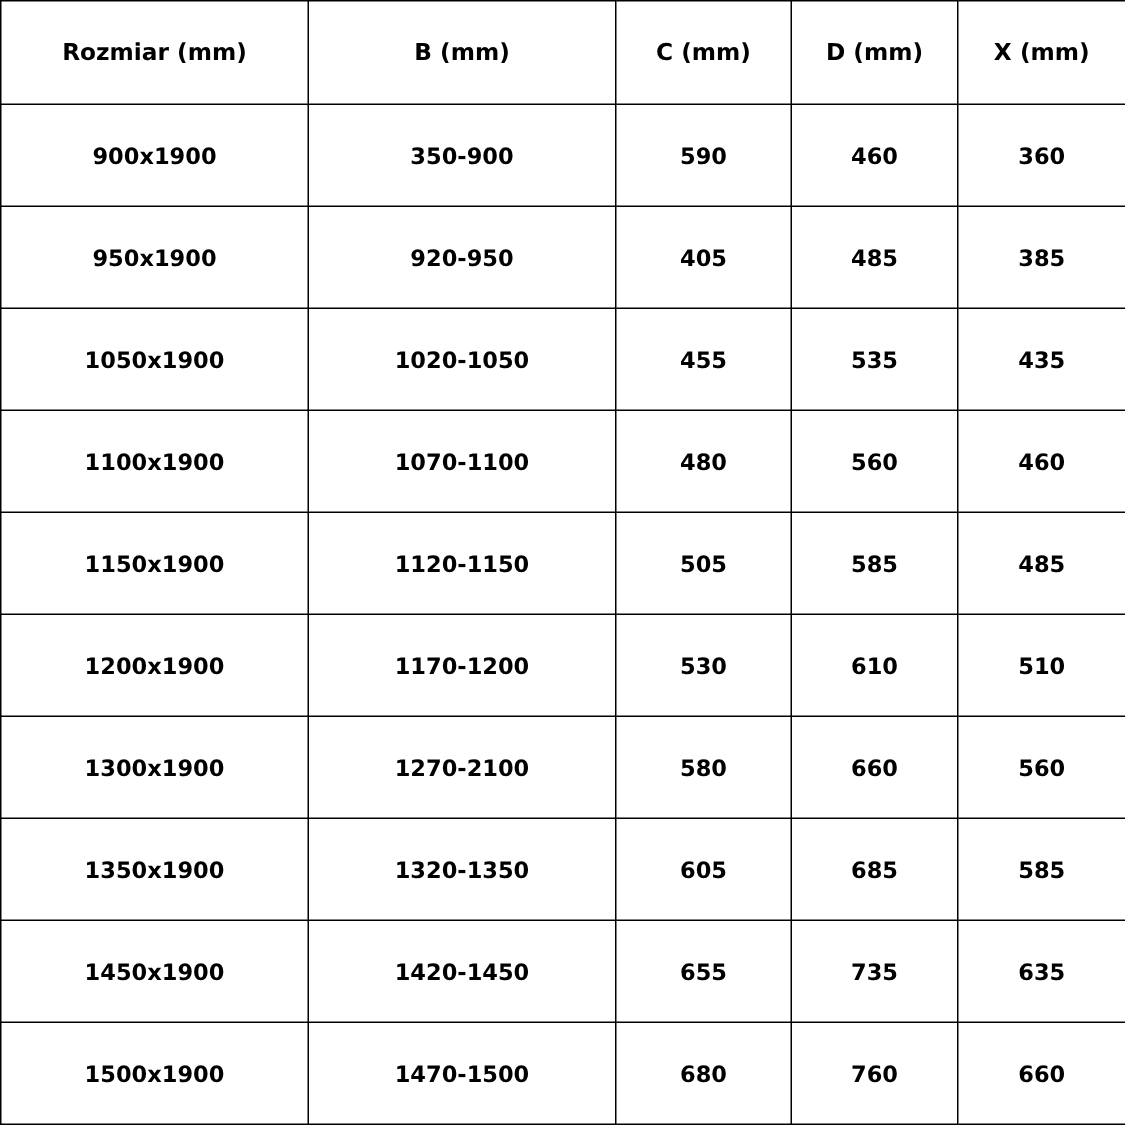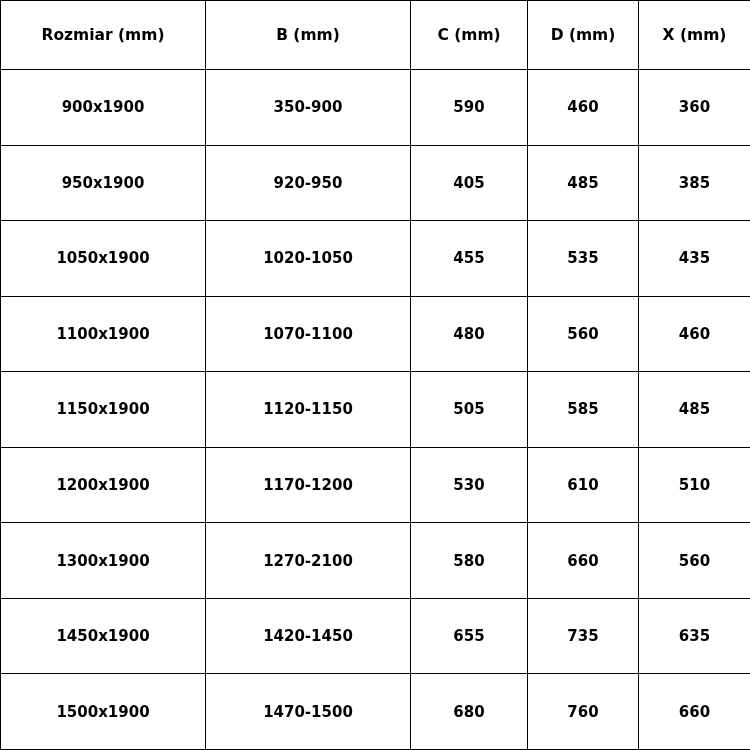--- a/index.html
+++ b/index.html
@@ -117,20 +117,27 @@
         <td>510</td>
       </tr>
       <tr>
         <td>1300x1900</td>
         <td>1270-2100</td>
         <td>580</td>
         <td>660</td>
         <td>560</td>
       </tr>
       <tr>
+        <td>1350x1900</td>
+        <td>1320-1350</td>
+        <td>605</td>
+        <td>685</td>
+        <td>585</td>
+      </tr>
+      <tr>
         <td>1450x1900</td>
         <td>1420-1450</td>
         <td>655</td>
         <td>735</td>
         <td>635</td>
       </tr>
       <tr>
         <td>1500x1900</td>
         <td>1470-1500</td>
         <td>680</td>

